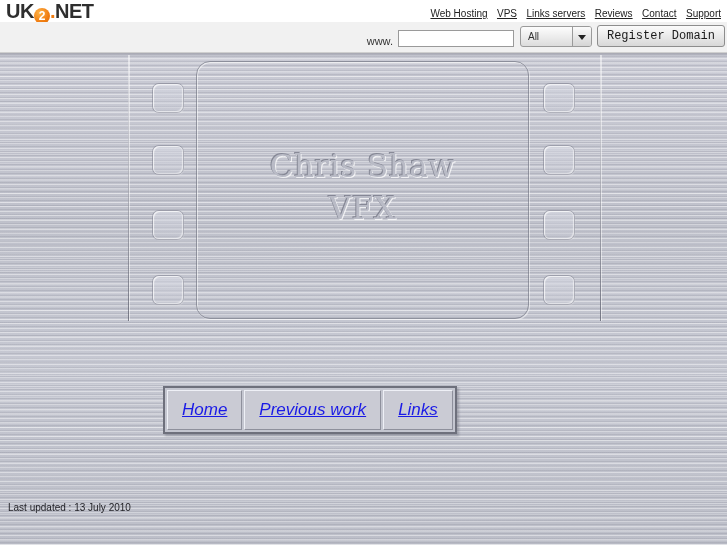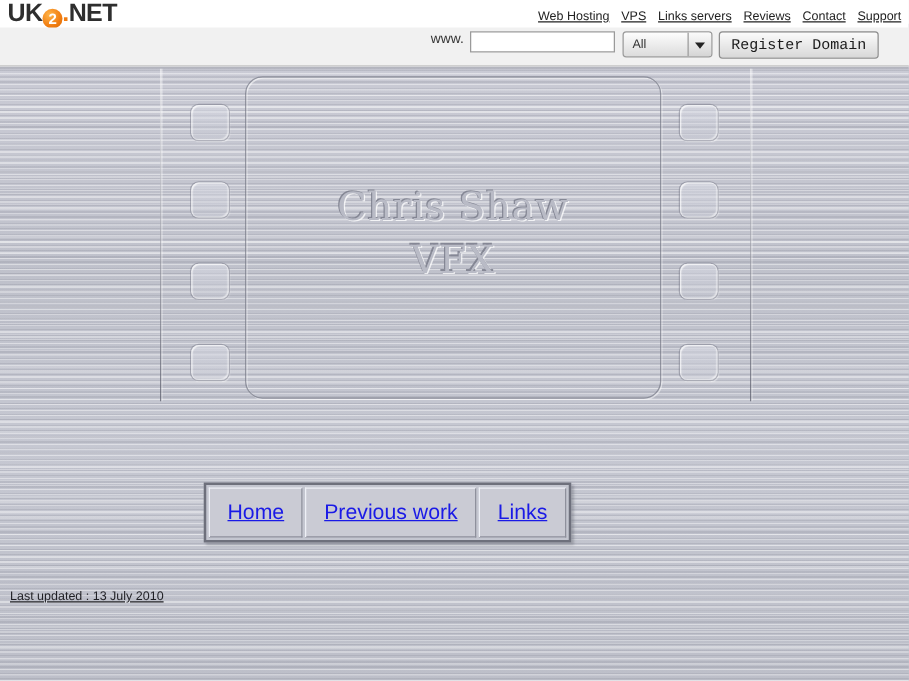--- a/index.html
+++ b/index.html
@@ -74,23 +74,23 @@
     position: absolute;
     left: 0; top: 22px;
     width: 727px;
     height: 31px;
     background: #f1f1f1;
     border-bottom: 1px solid #cfcfcf;
     box-sizing: border-box;
   }
   #search-group {
     position: absolute;
-    right: 24px; top: 3px;
+    right: 2px; top: 3px;
     display: flex;
-    align-items: flex-start;
+    align-items: flex-end;
   }
   #www-label {
     font-size: 11px;
     color: #333;
     margin-right: 5px;
   }
   #domain-input {
     width: 116px;
     height: 17px;
     border: 1px solid #9a9a9a;
@@ -267,31 +267,31 @@
     text-align: center;
     box-sizing: border-box;
   }
   .menu-cell + .menu-cell { margin-left: 2px; }
   .menu-cell a {
     font-family: "Liberation Sans", sans-serif;
     font-size: 17px;
     color: #1a1ae6;
     text-decoration: underline;
     white-space: nowrap;
+    font-style: italic;
   }
 
   
   #last-updated {
     position: absolute;
-    left: 8px; top: 419px;
+    left: 8px; top: 449px;
     font-size: 10px;
     color: #1f1f24;
     font-family: "Liberation Sans", sans-serif;
     white-space: nowrap;
-    text-decoration: underline;
   }
 </style>
 </head>
 <body>
 
 <div id="host-banner">
 
   <div id="host-logo-row">
     <div id="host-logo"><span class="lg-uk">UK</span><span class="lg-badge">2</span><span class="lg-dot">.</span><span class="lg-net">NET</span></div>
 

